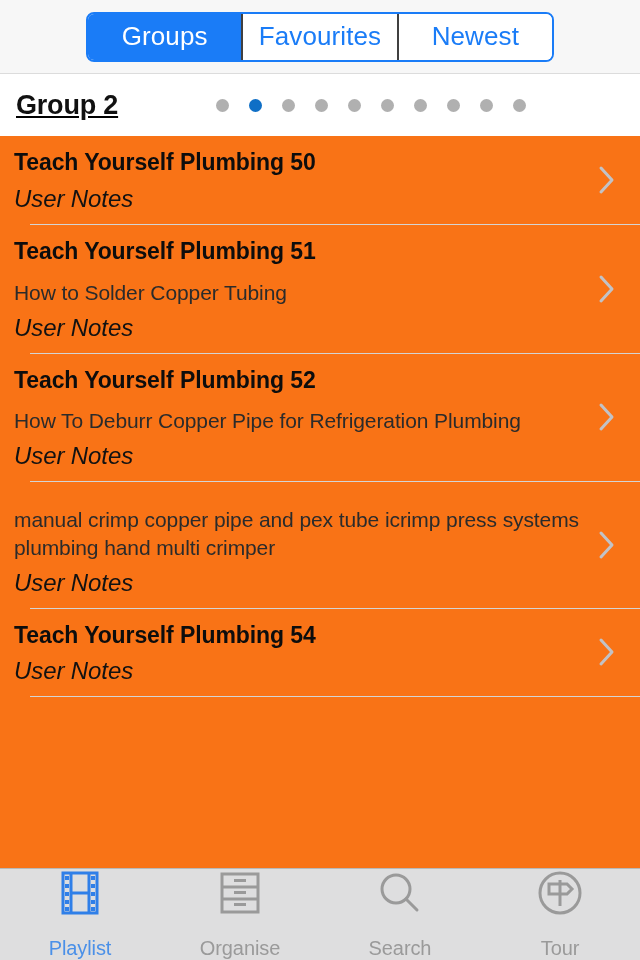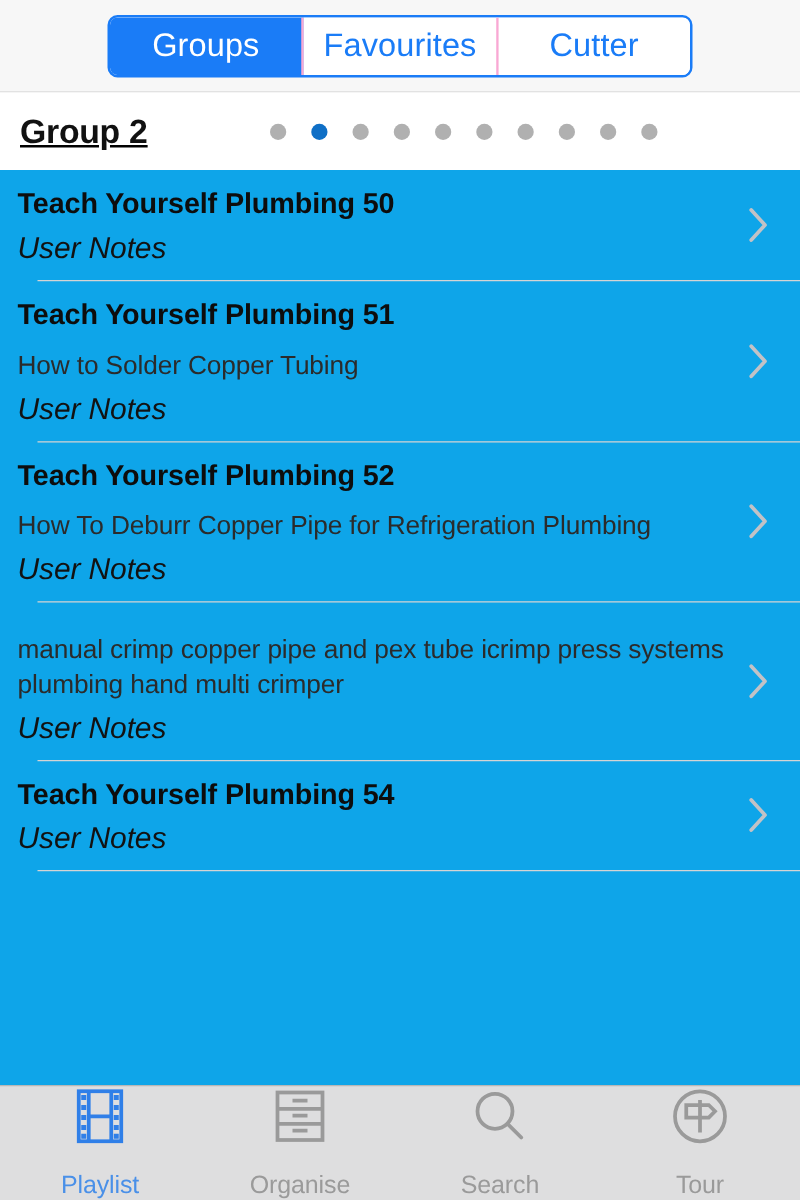--- a/index.html
+++ b/index.html
@@ -47,21 +47,21 @@
   }
 
   .seg {
     flex: 1 1 0;
     display: flex;
     align-items: center;
     justify-content: center;
     font-size: 26px;
     color: #1a7cf7;
     background: #ffffff;
-    border-right: 2px solid #f9a8d4;
+    border-right: 2px solid #404040;
     letter-spacing: 0.1px;
     cursor: pointer;
     user-select: none;
   }
   .seg:last-child { border-right: none; }
   .seg.active {
     background: #1a7cf7;
     color: #ffffff;
   }
 
@@ -96,21 +96,21 @@
     border-radius: 50%;
     background: #b0b0b0;
     cursor: pointer;
   }
   .dot.active { background: #0f6fc6; }
 
   
   .list {
     flex: 1 1 auto;
     overflow: hidden;
-    background: #0ea5e9;
+    background: #f97316;
   }
 
   .item {
     position: relative;
     padding: 0 0 0 0;
     cursor: pointer;
   }
 
   .item-sep {
     height: 1px;
@@ -200,21 +200,21 @@
 </style>
 </head>
 <body>
 
 <div id="app">
 
   <div class="topbar">
     <div class="segmented">
       <div class="seg active">Groups</div>
       <div class="seg">Favourites</div>
-      <div class="seg">Cutter</div>
+      <div class="seg">Newest</div>
     </div>
   </div>
 
   <div class="group-header">
     <div class="group-title">Group 2</div>
     <div class="pager" id="pager">
         <span class="dot"></span>
         <span class="dot active"></span>
         <span class="dot"></span>
         <span class="dot"></span>

